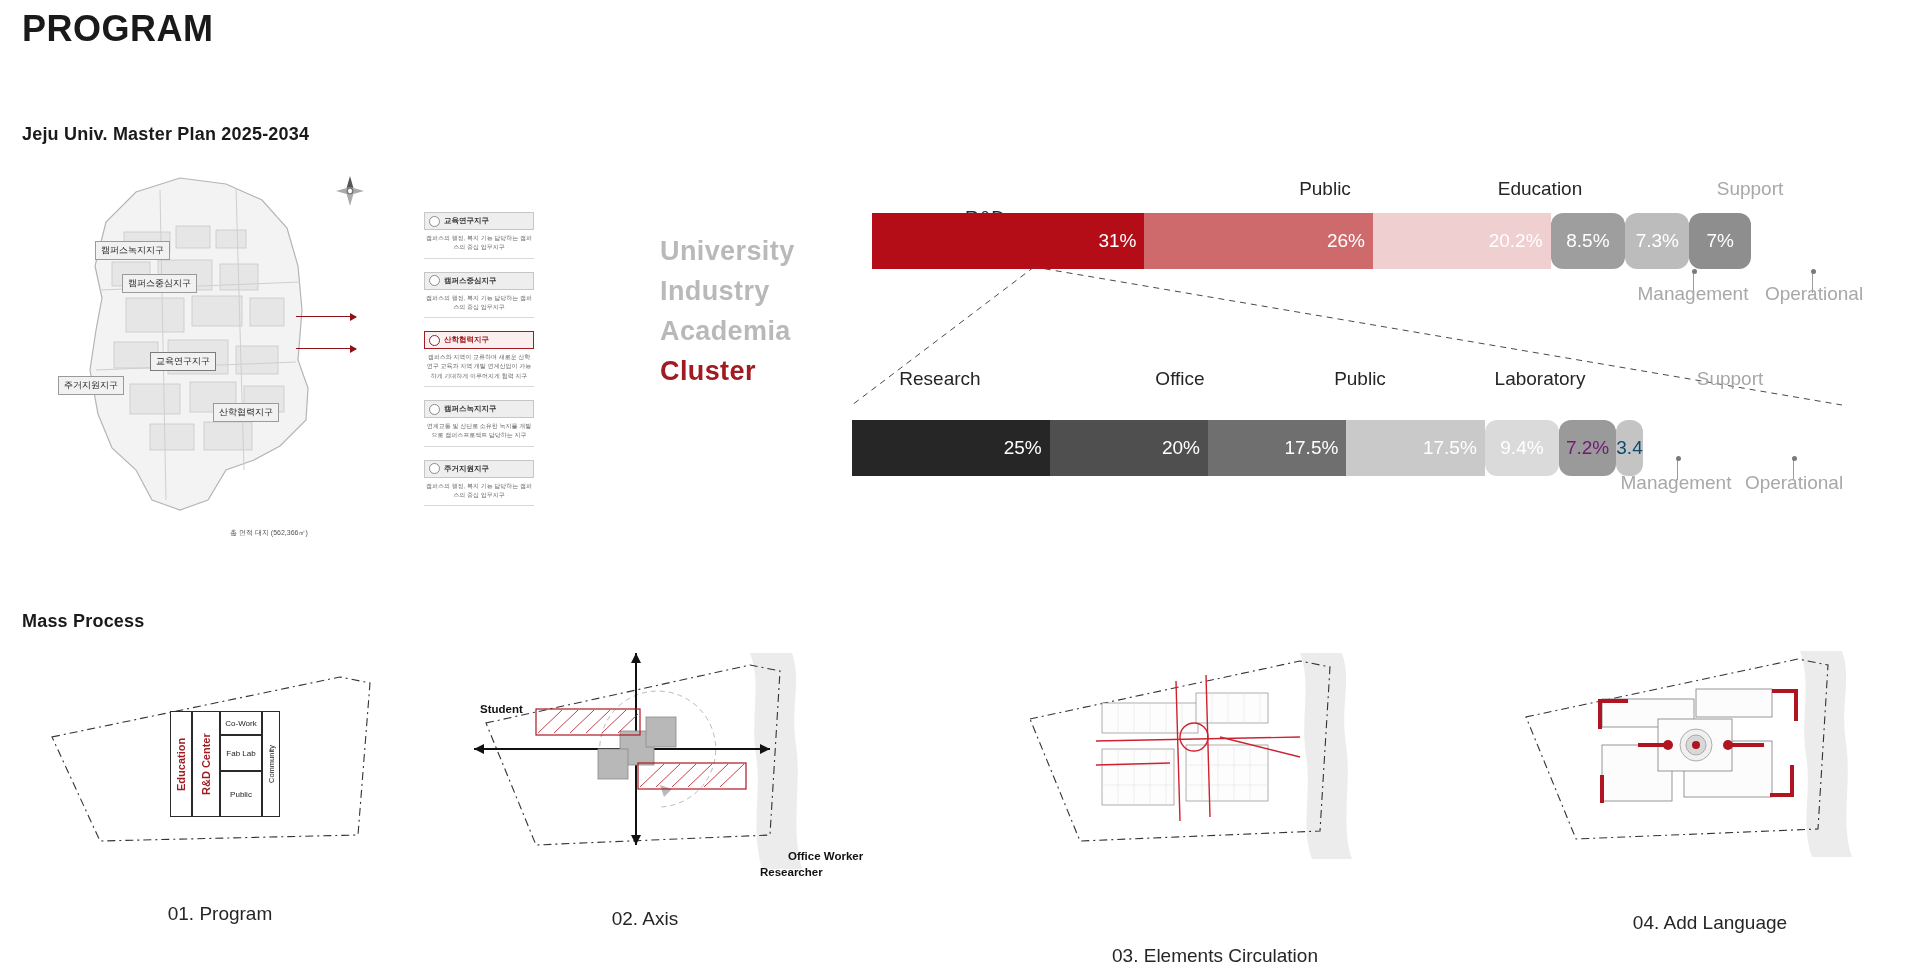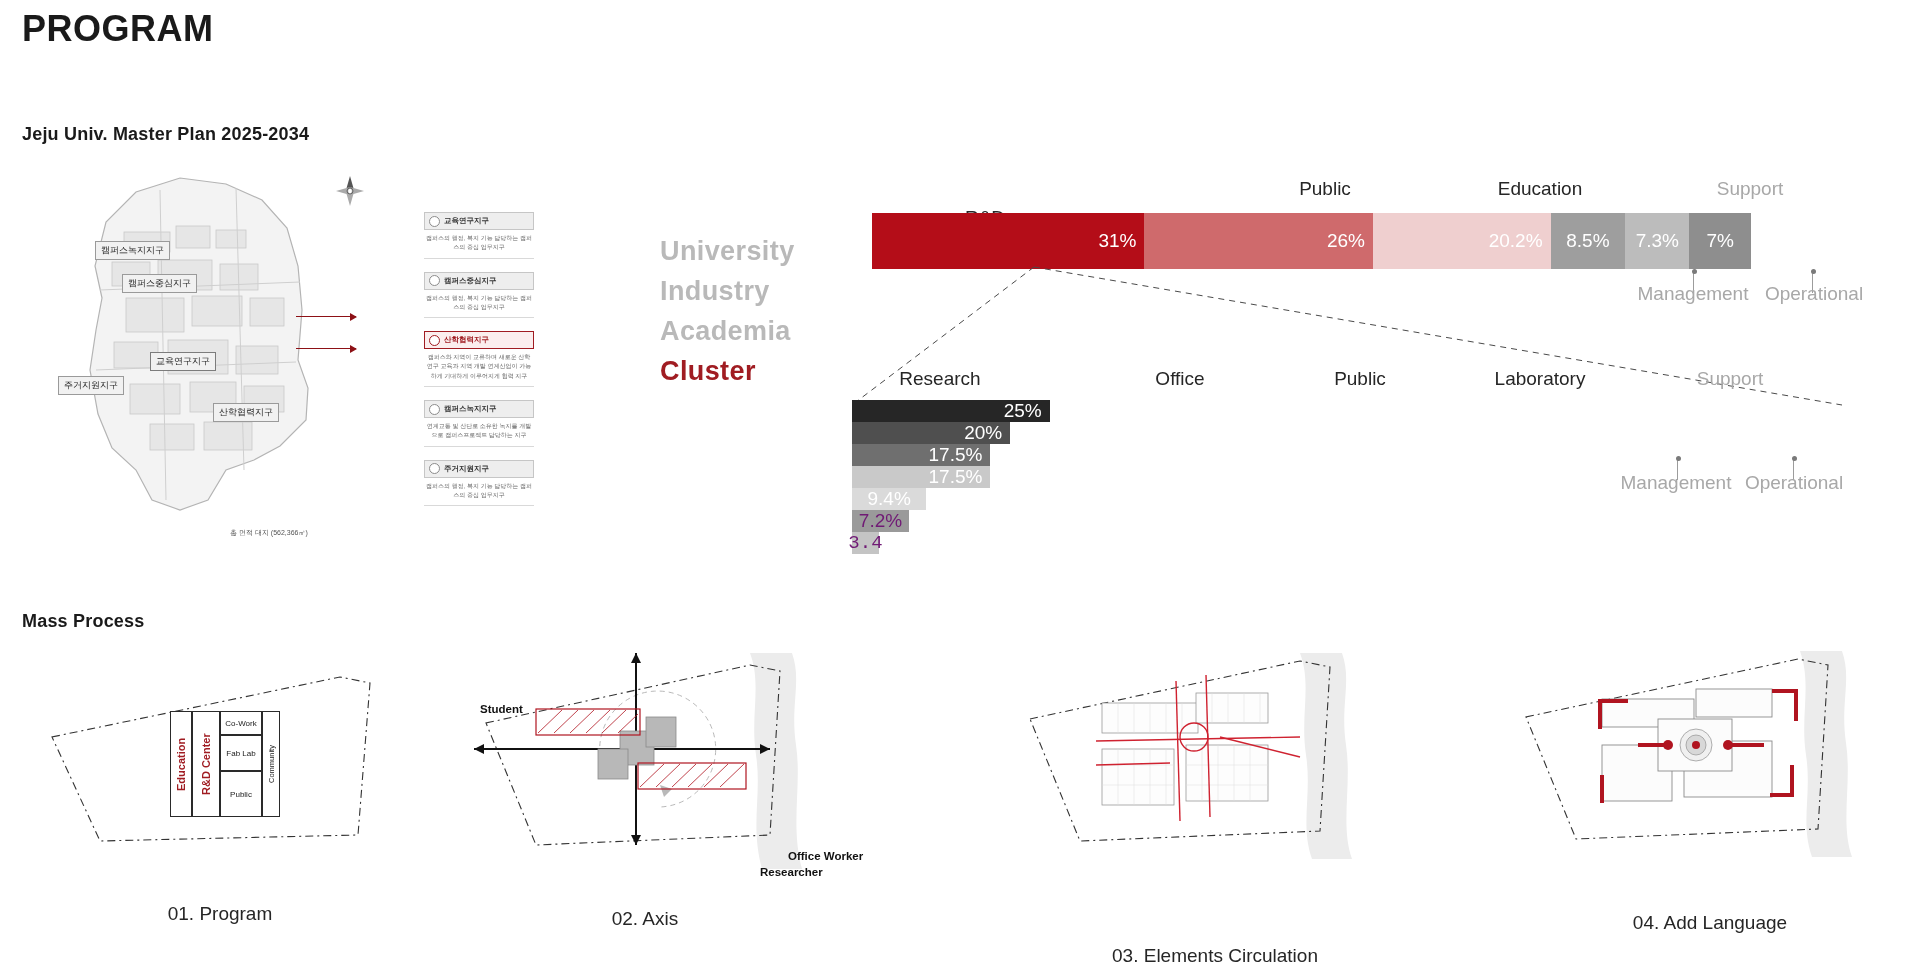--- a/index.html
+++ b/index.html
@@ -130,31 +130,31 @@
   }
   .cluster-words .accent { color: #a01c22; }
 
   
   .bar-row {
     position: absolute;
     display: flex;
     height: 56px;
   }
   #bar-top { left: 852px; top: 213px; width: 879px; padding-left: 20px; }
-  #bar-bottom { left: 852px; top: 400px; width: 791px; flex-direction: column; }
+  #bar-bottom { left: 852px; top: 420px; width: 791px; }
   .seg {
     display: flex;
     align-items: center;
     justify-content: flex-end;
     font-size: 19px;
     padding-right: 8px;
     box-sizing: border-box;
     white-space: nowrap;
   }
-  .seg.center { justify-content: center; padding-right: 0; }
+  .seg.center { justify-content: center; padding-right: 0; border-radius: 12px; }
 
   .bar-label {
     position: absolute;
     font-size: 19px;
     color: #262626;
     text-align: center;
     white-space: nowrap;
   }
   .bar-label.muted { color: #a8a8a8; }
 
@@ -351,21 +351,21 @@
 <div class="bar-label" style="left:1455px; top:368px; width:170px;">Laboratory</div>
 <div class="bar-label muted" style="left:1650px; top:368px; width:160px;">Support</div>
 
 <div class="bar-row" id="bar-bottom">
   <div class="seg" style="width:25%; background:#262626; color:#ffffff;">25%</div>
   <div class="seg" style="width:20%; background:#4f4f4f; color:#ffffff;">20%</div>
   <div class="seg" style="width:17.5%; background:#6f6f6f; color:#ffffff;">17.5%</div>
   <div class="seg" style="width:17.5%; background:#c9c9c9; color:#ffffff;">17.5%</div>
   <div class="seg center" style="width:9.4%; background:#dadada; color:#ffffff;">9.4%</div>
   <div class="seg center" style="width:7.2%; background:#9a9a9a; color:#701a75;">7.2%</div>
-  <div class="seg center" style="width:3.4%; background:#c4c4c4; color:#701a75;font-family:Liberation Mono, monospace;">3.4</div>
+  <div class="seg center" style="width:3.4%; background:#c4c4c4; color:#0c4a6e;">3.4</div>
 </div>
 
 <div class="leader" style="left:1677px; top:458px; height:22px;"></div>
 <div class="leader" style="left:1793px; top:458px; height:22px;"></div>
 <div class="bar-label muted" style="left:1578px; top:472px; width:196px;">Management</div>
 <div class="bar-label muted" style="left:1710px; top:472px; width:168px;">Operational</div>
 
 <div class="mass-item" id="mass-1" style="left:40px; width:370px; height:220px;">
   <svg width="370" height="210" viewBox="0 0 370 210">
     <polygon points="12,92 300,32 330,38 318,190 60,196" fill="none" stroke="#333" stroke-width="1.1" stroke-dasharray="8,4,2,4"></polygon>

